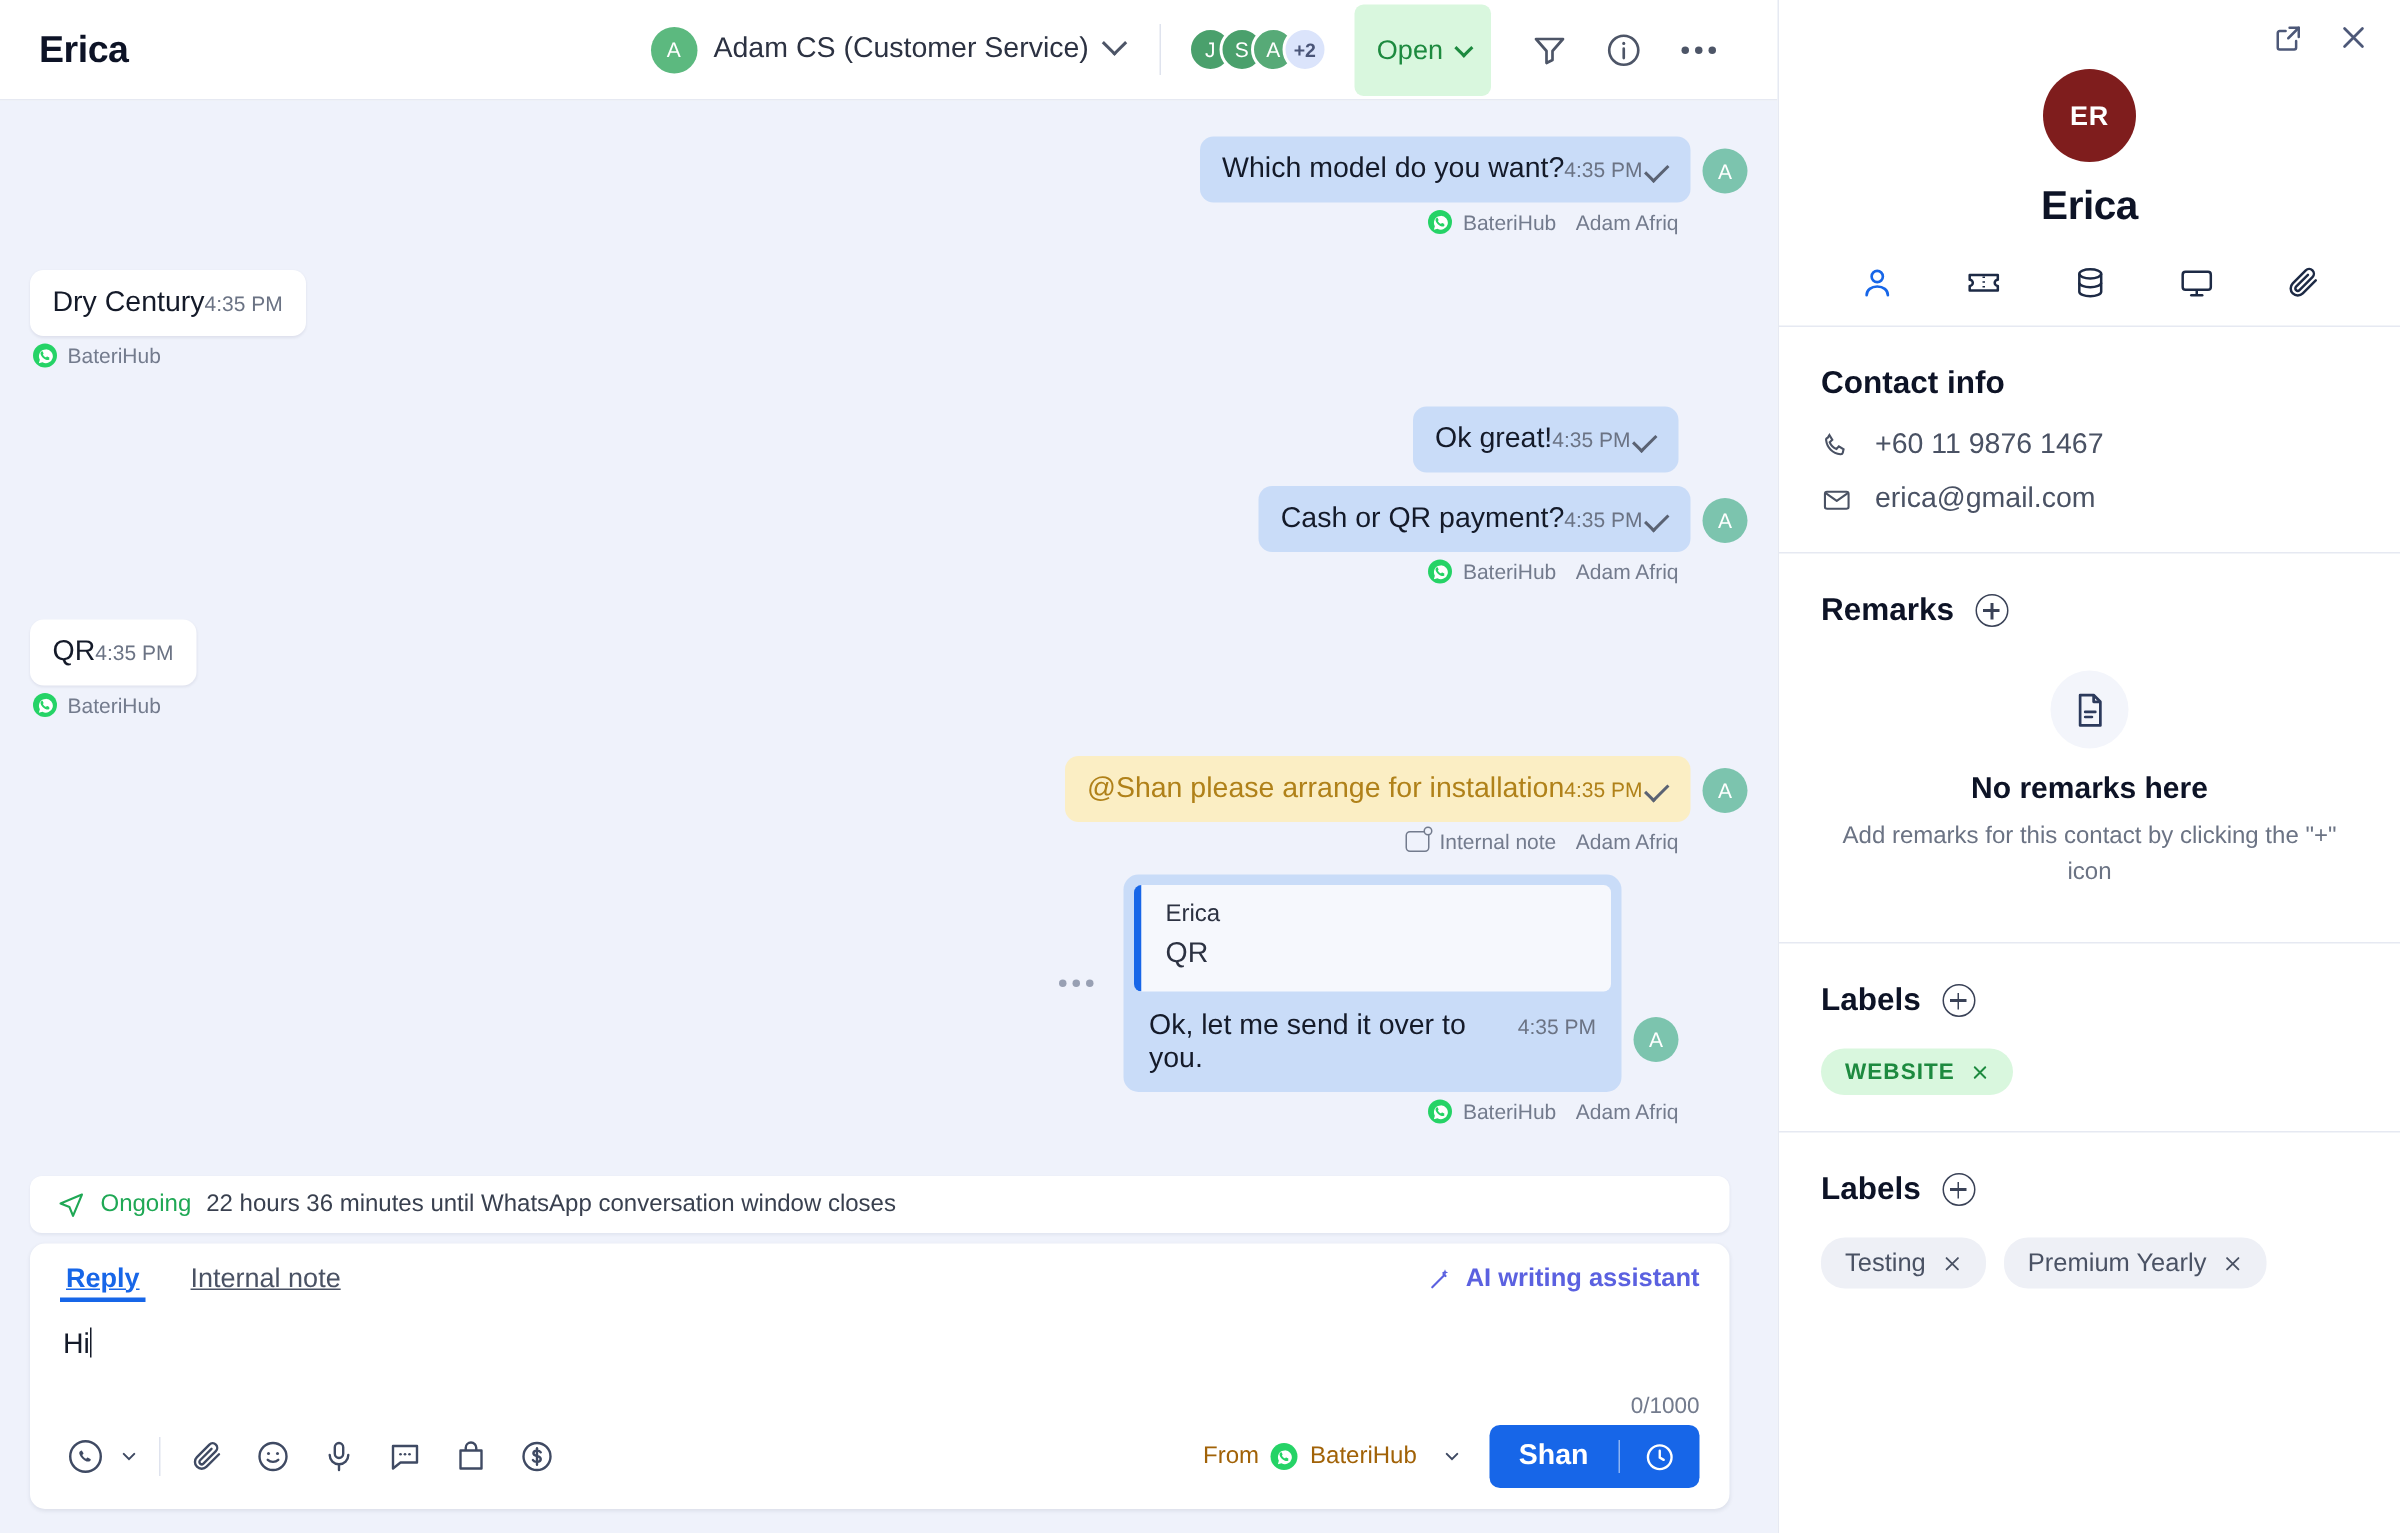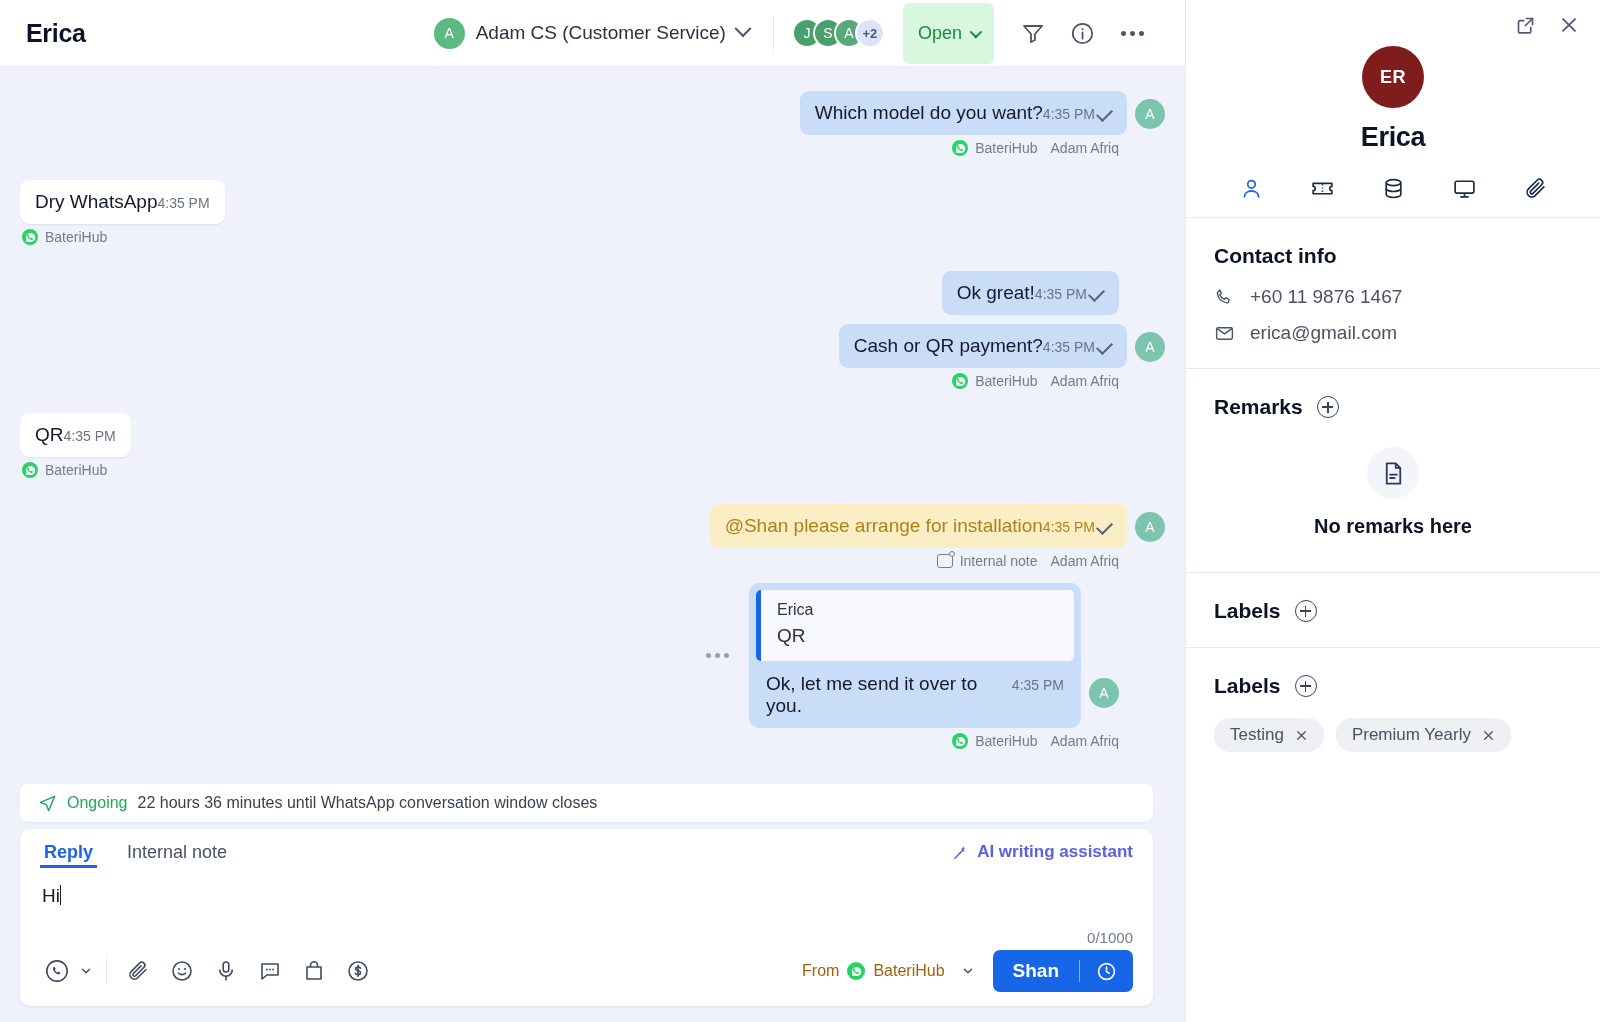--- a/index.html
+++ b/index.html
@@ -96,21 +96,21 @@
   .ongoing { background: #fff; border-radius: 8px; height: 38px; display: flex;
              align-items: center; gap: 10px; padding: 0 18px; font-size: 16px;
              color: #39404f; box-shadow: 0 1px 2px rgba(20,30,60,.06); }
   .ongoing .send-ico { color: #1fa855; display: flex; }
   .ongoing .lbl { color: #1fa855; font-weight: 500; }
 
   .composer { background: #fff; border-radius: 10px; margin-top: 7px;
               box-shadow: 0 1px 3px rgba(20,30,60,.09); padding: 0 20px 14px 20px; }
   .tabs { display: flex; align-items: center; height: 46px; position: relative; }
   .tab { font-size: 18px; color: #4a5264; padding: 0 4px; margin-right: 26px;
-         height: 32px; display: flex; align-items: center; cursor: pointer; }
+         height: 32px; display: flex; align-items: center; cursor: pointer; text-decoration: underline; }
   .tab.active { color: #1766e8; font-weight: 700; box-shadow: inset 0 -3px 0 0 #1766e8; }
   .ai-assist { margin-left: auto; display: flex; align-items: center; gap: 8px;
                color: #5b61e0; font-size: 17px; font-weight: 700; cursor: pointer; }
   .editor { min-height: 46px; padding: 10px 2px 0 2px; font-size: 19px; color: #141a29; }
   .caret { display: inline-block; width: 1.5px; height: 20px; background: #141a29;
            vertical-align: -3px; }
   .counter { text-align: right; font-size: 15px; color: #737b8d; margin: 8px 0 4px 0; }
   .ctools { display: flex; align-items: center; }
   .ctool { width: 34px; height: 34px; display: flex; align-items: center;
            justify-content: center; cursor: pointer; margin-right: 10px; }
@@ -226,21 +226,21 @@
             <svg viewBox="0 0 24 24">
               <path d="M12 2a10 10 0 00-8.6 15L2 22l5.2-1.4A10 10 0 1012 2zm5.5 14c-.3.8-1.5 1.4-2.1 1.5-.6.1-1.3.1-2.1-.1-.5-.2-1.1-.4-1.9-.8-3.3-1.4-5.4-4.7-5.6-5-.2-.2-1.4-1.8-1.4-3.5s.9-2.5 1.2-2.8c.3-.3.6-.4.8-.4h.6c.2 0 .5 0 .7.5l1 2.4c.1.2.1.4 0 .6l-.4.6-.3.3c-.1.1-.3.3-.1.6.2.3.8 1.3 1.7 2.1 1.2 1 2.1 1.4 2.4 1.5.3.1.5.1.7-.1l.9-1c.2-.2.4-.2.6-.1l2.3 1.1c.3.1.5.2.6.3.1.2.1.8-.2 1.6z"></path>
             </svg>
           </span>
         <span>BateriHub</span>
         <span style="margin-left:6px">Adam Afriq</span>
       </div>
 
       <div class="row in" style="margin-top:24px">
         <div class="bubble b-white">
-          <span>Dry WhatsApp</span>
+          <span>Dry Century</span>
           <span class="btime">4:35 PM</span>
         </div>
       </div>
       <div class="meta left">
         <span class="wa-dot">
             <svg viewBox="0 0 24 24">
               <path d="M12 2a10 10 0 00-8.6 15L2 22l5.2-1.4A10 10 0 1012 2zm5.5 14c-.3.8-1.5 1.4-2.1 1.5-.6.1-1.3.1-2.1-.1-.5-.2-1.1-.4-1.9-.8-3.3-1.4-5.4-4.7-5.6-5-.2-.2-1.4-1.8-1.4-3.5s.9-2.5 1.2-2.8c.3-.3.6-.4.8-.4h.6c.2 0 .5 0 .7.5l1 2.4c.1.2.1.4 0 .6l-.4.6-.3.3c-.1.1-.3.3-.1.6.2.3.8 1.3 1.7 2.1 1.2 1 2.1 1.4 2.4 1.5.3.1.5.1.7-.1l.9-1c.2-.2.4-.2.6-.1l2.3 1.1c.3.1.5.2.6.3.1.2.1.8-.2 1.6z"></path>
             </svg>
           </span>
         <span>BateriHub</span>
@@ -537,29 +537,40 @@
       </div>
       <div class="empty">
         <div class="empty-ico">
           <svg width="27" height="27" viewBox="0 0 24 24" fill="none" stroke="#2c3a5c" stroke-width="1.6" stroke-linejoin="round">
               <path d="M6 3h8l4 4v14H6z"></path>
               <path d="M14 3v4h4"></path>
               <path d="M9 13h6M9 16h4" stroke-linecap="round"></path>
             </svg>
         </div>
         <div class="empty-t">No remarks here</div>
+        <div class="empty-s">Add remarks for this contact by clicking the "+" icon</div>
       </div>
     </div>
 
     <div class="sec-div"></div>
 
     <div class="section">
       <div class="sec-title">
         <span>Labels</span>
         <span class="plus-btn"></span>
+      </div>
+      <div class="chips">
+        <div class="chip green">
+          <span>WEBSITE</span>
+          <span class="x-ico">
+            <svg width="12" height="12" viewBox="0 0 24 24" fill="none" stroke="#1d8a3f" stroke-width="2.6" stroke-linecap="round">
+                <path d="M5 5l14 14M19 5L5 19"></path>
+              </svg>
+          </span>
+        </div>
       </div>
     </div>
 
     <div class="sec-div"></div>
 
     <div class="section">
       <div class="sec-title">
         <span>Labels</span>
         <span class="plus-btn"></span>
       </div>

